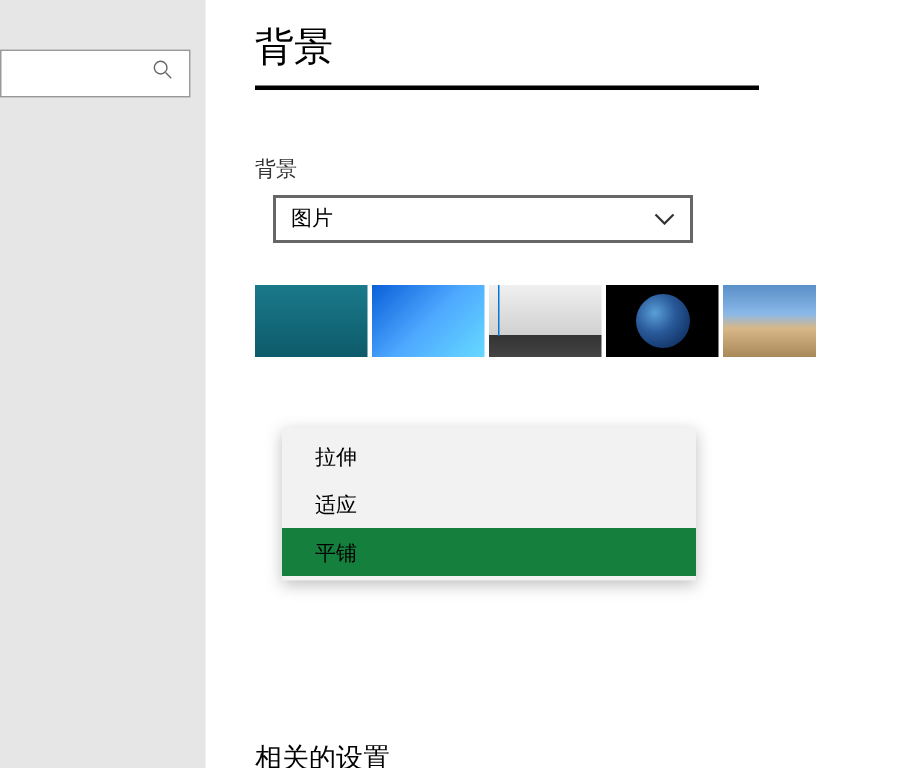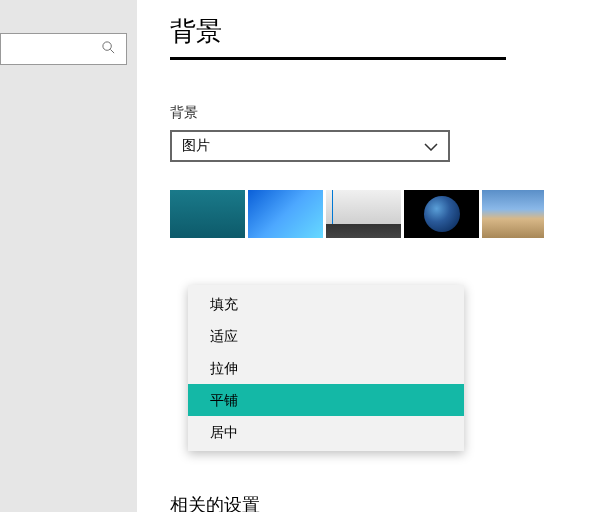--- a/index.html
+++ b/index.html
@@ -10,37 +10,37 @@
     .search-box { position: absolute; left: 0; top: 33px; width: 127px; height: 32px; background: #fff; border: 1px solid #999; display: flex; align-items: center; justify-content: flex-end; padding-right: 10px; }
     .search-icon svg { width: 15px; height: 15px; stroke: #666; fill: none; }
     
     .content { position: absolute; left: 170px; top: 0; right: 0; height: 512px; }
     
     .page-title { font-size: 26px; font-weight: 400; margin-top: 14px; margin-bottom: 8px; }
     .title-line { width: 336px; height: 3px; background: #000; margin-bottom: 44px; }
     
     .section-label { font-size: 14px; color: #333; margin-bottom: 8px; }
     
-    .dropdown { width: 280px; height: 32px; border: 2px solid #666; display: flex; align-items: center; justify-content: space-between; padding: 0 10px 0 10px; margin-bottom: 28px; background: #fff; cursor: pointer; }
+    .dropdown { width: 280px; height: 32px; border: 2px solid #666; display: flex; align-items: center; justify-content: space-between; padding: 0 10px 0 10px; margin-bottom: 28px; background: #fff; cursor: pointer; margin-left: 12px; }
     .dropdown-text { font-size: 14px; }
     .chevron svg { width: 14px; height: 8px; stroke: #333; fill: none; stroke-width: 1.5; }
     
     .thumbs { display: flex; gap: 3px; margin-bottom: 0; }
     .thumb { width: 75px; height: 48px; cursor: pointer; }
     .thumb.t1 { background: linear-gradient(180deg, #1a7a8a 0%, #0d5a6a 100%); }
     .thumb.t2 { background: linear-gradient(135deg, #0a5fd8 0%, #4da8ff 50%, #66d9ff 100%); }
     .thumb.t3 { background: linear-gradient(180deg, #f0f0f0 0%, #d0d0d0 70%, #333 70%, #444 100%); position: relative; }
     .thumb.t3::before { content: ""; position: absolute; left: 6px; top: 0; width: 1px; height: 34px; background: #0078d4; }
     .thumb.t4 { background: #000; display: flex; align-items: center; justify-content: center; }
     .thumb.t4 .earth { width: 36px; height: 36px; border-radius: 50%; background: radial-gradient(circle at 35% 35%, #5a9fd8 0%, #2a5a9a 40%, #0a2a5a 90%, #000 100%); }
     .thumb.t5 { width: 62px; background: linear-gradient(180deg, #5a8fc8 0%, #8ab8e8 40%, #d8b888 60%, #a88858 100%); }
     
     .fit-menu { position: absolute; left: 188px; top: 285px; width: 276px; background: #f2f2f2; box-shadow: 0 3px 10px rgba(0,0,0,0.25); padding: 3px 0; z-index: 10; }
     .fit-item { height: 32px; line-height: 32px; padding-left: 22px; font-size: 14px; cursor: pointer; color: #000; }
-    .fit-item.selected { background: #14b8a6; }
+    .fit-item.selected { background: #15803d; }
     
     .related { position: absolute; left: 170px; top: 493px; font-size: 18px; }
   </style>
 </head>
 <body>
 
 <div class="sidebar"></div>
 
 <div class="search-box">
   <span class="search-icon">
@@ -70,20 +70,18 @@
     <div class="thumb t2"></div>
     <div class="thumb t3"></div>
     <div class="thumb t4">
         <div class="earth"></div>
       </div>
     <div class="thumb t5"></div>
   </div>
 </div>
 
 <div class="fit-menu">
-  <div class="fit-item">填充</div>
+  <div class="fit-item">拉伸</div>
   <div class="fit-item">适应</div>
-  <div class="fit-item">拉伸</div>
   <div class="fit-item selected">平铺</div>
-  <div class="fit-item">居中</div>
 </div>
 
 <div class="related">相关的设置</div>
 
 </body></html>

